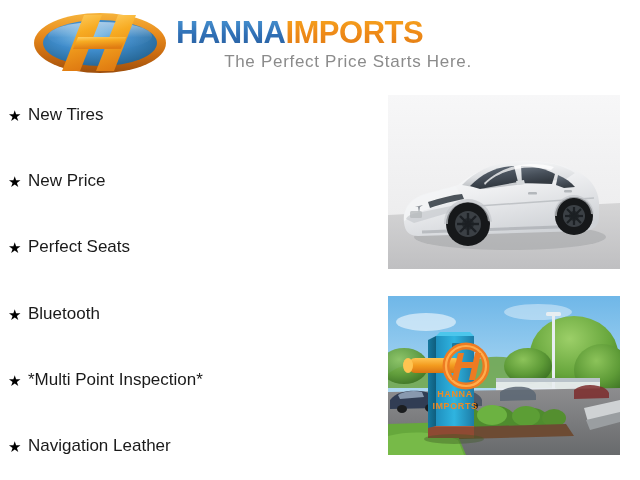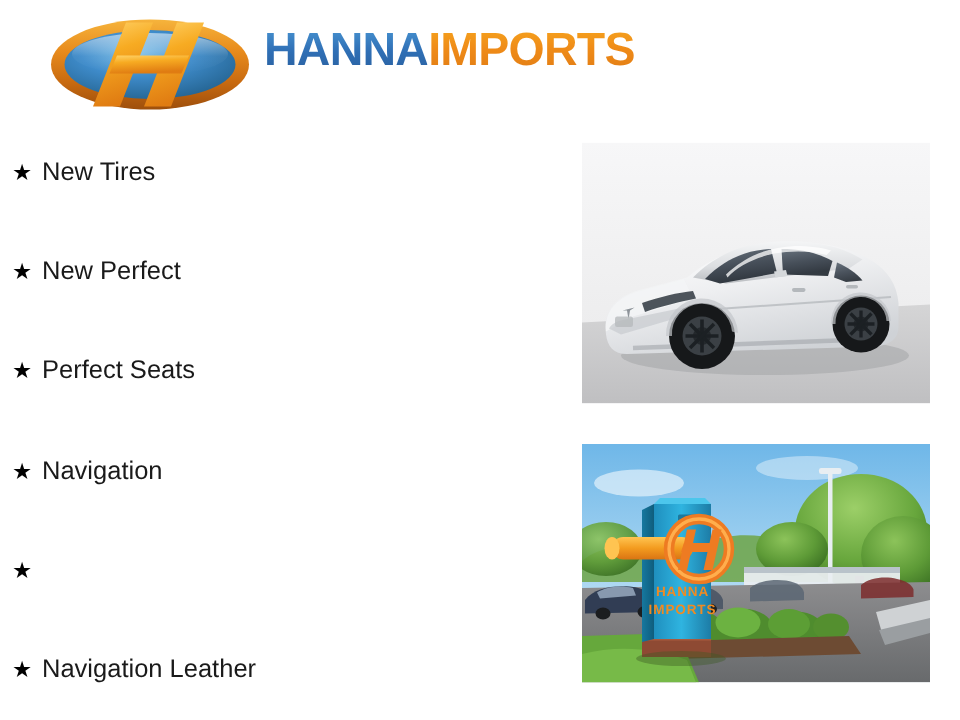--- a/index.html
+++ b/index.html
@@ -166,41 +166,43 @@
           <polygon points="86,4 104,4 82,60 64,60"></polygon>
           <polygon points="46,26 94,26 89,38 41,38"></polygon>
         </g>
       </svg>
     </div>
 
     <div id="brand-wordmark">
       <span class="word-hanna">HANNA</span><span class="word-imports">IMPORTS</span>
     </div>
 
+    <div id="brand-tagline">The Perfect Price Starts Here.</div>
   </div>
 
   <ul id="feature-list">
     <li class="feature-item" style="top:7px;">
       <span class="feature-bullet">★</span>
       <span class="feature-label">New Tires</span>
     </li>
     <li class="feature-item" style="top:73px;">
       <span class="feature-bullet">★</span>
-      <span class="feature-label">New Perfect</span>
+      <span class="feature-label">New Price</span>
     </li>
     <li class="feature-item" style="top:139px;">
       <span class="feature-bullet">★</span>
       <span class="feature-label">Perfect Seats</span>
     </li>
     <li class="feature-item" style="top:206px;">
       <span class="feature-bullet">★</span>
-      <span class="feature-label">Navigation</span>
+      <span class="feature-label">Bluetooth</span>
     </li>
     <li class="feature-item" style="top:272px;">
       <span class="feature-bullet">★</span>
+      <span class="feature-label">*Multi Point Inspection*</span>
     </li>
     <li class="feature-item" style="top:338px;">
       <span class="feature-bullet">★</span>
       <span class="feature-label">Navigation Leather</span>
     </li>
   </ul>
 
   <div id="media-panel">
 
     <div class="photo-frame" id="vehicle-photo">

